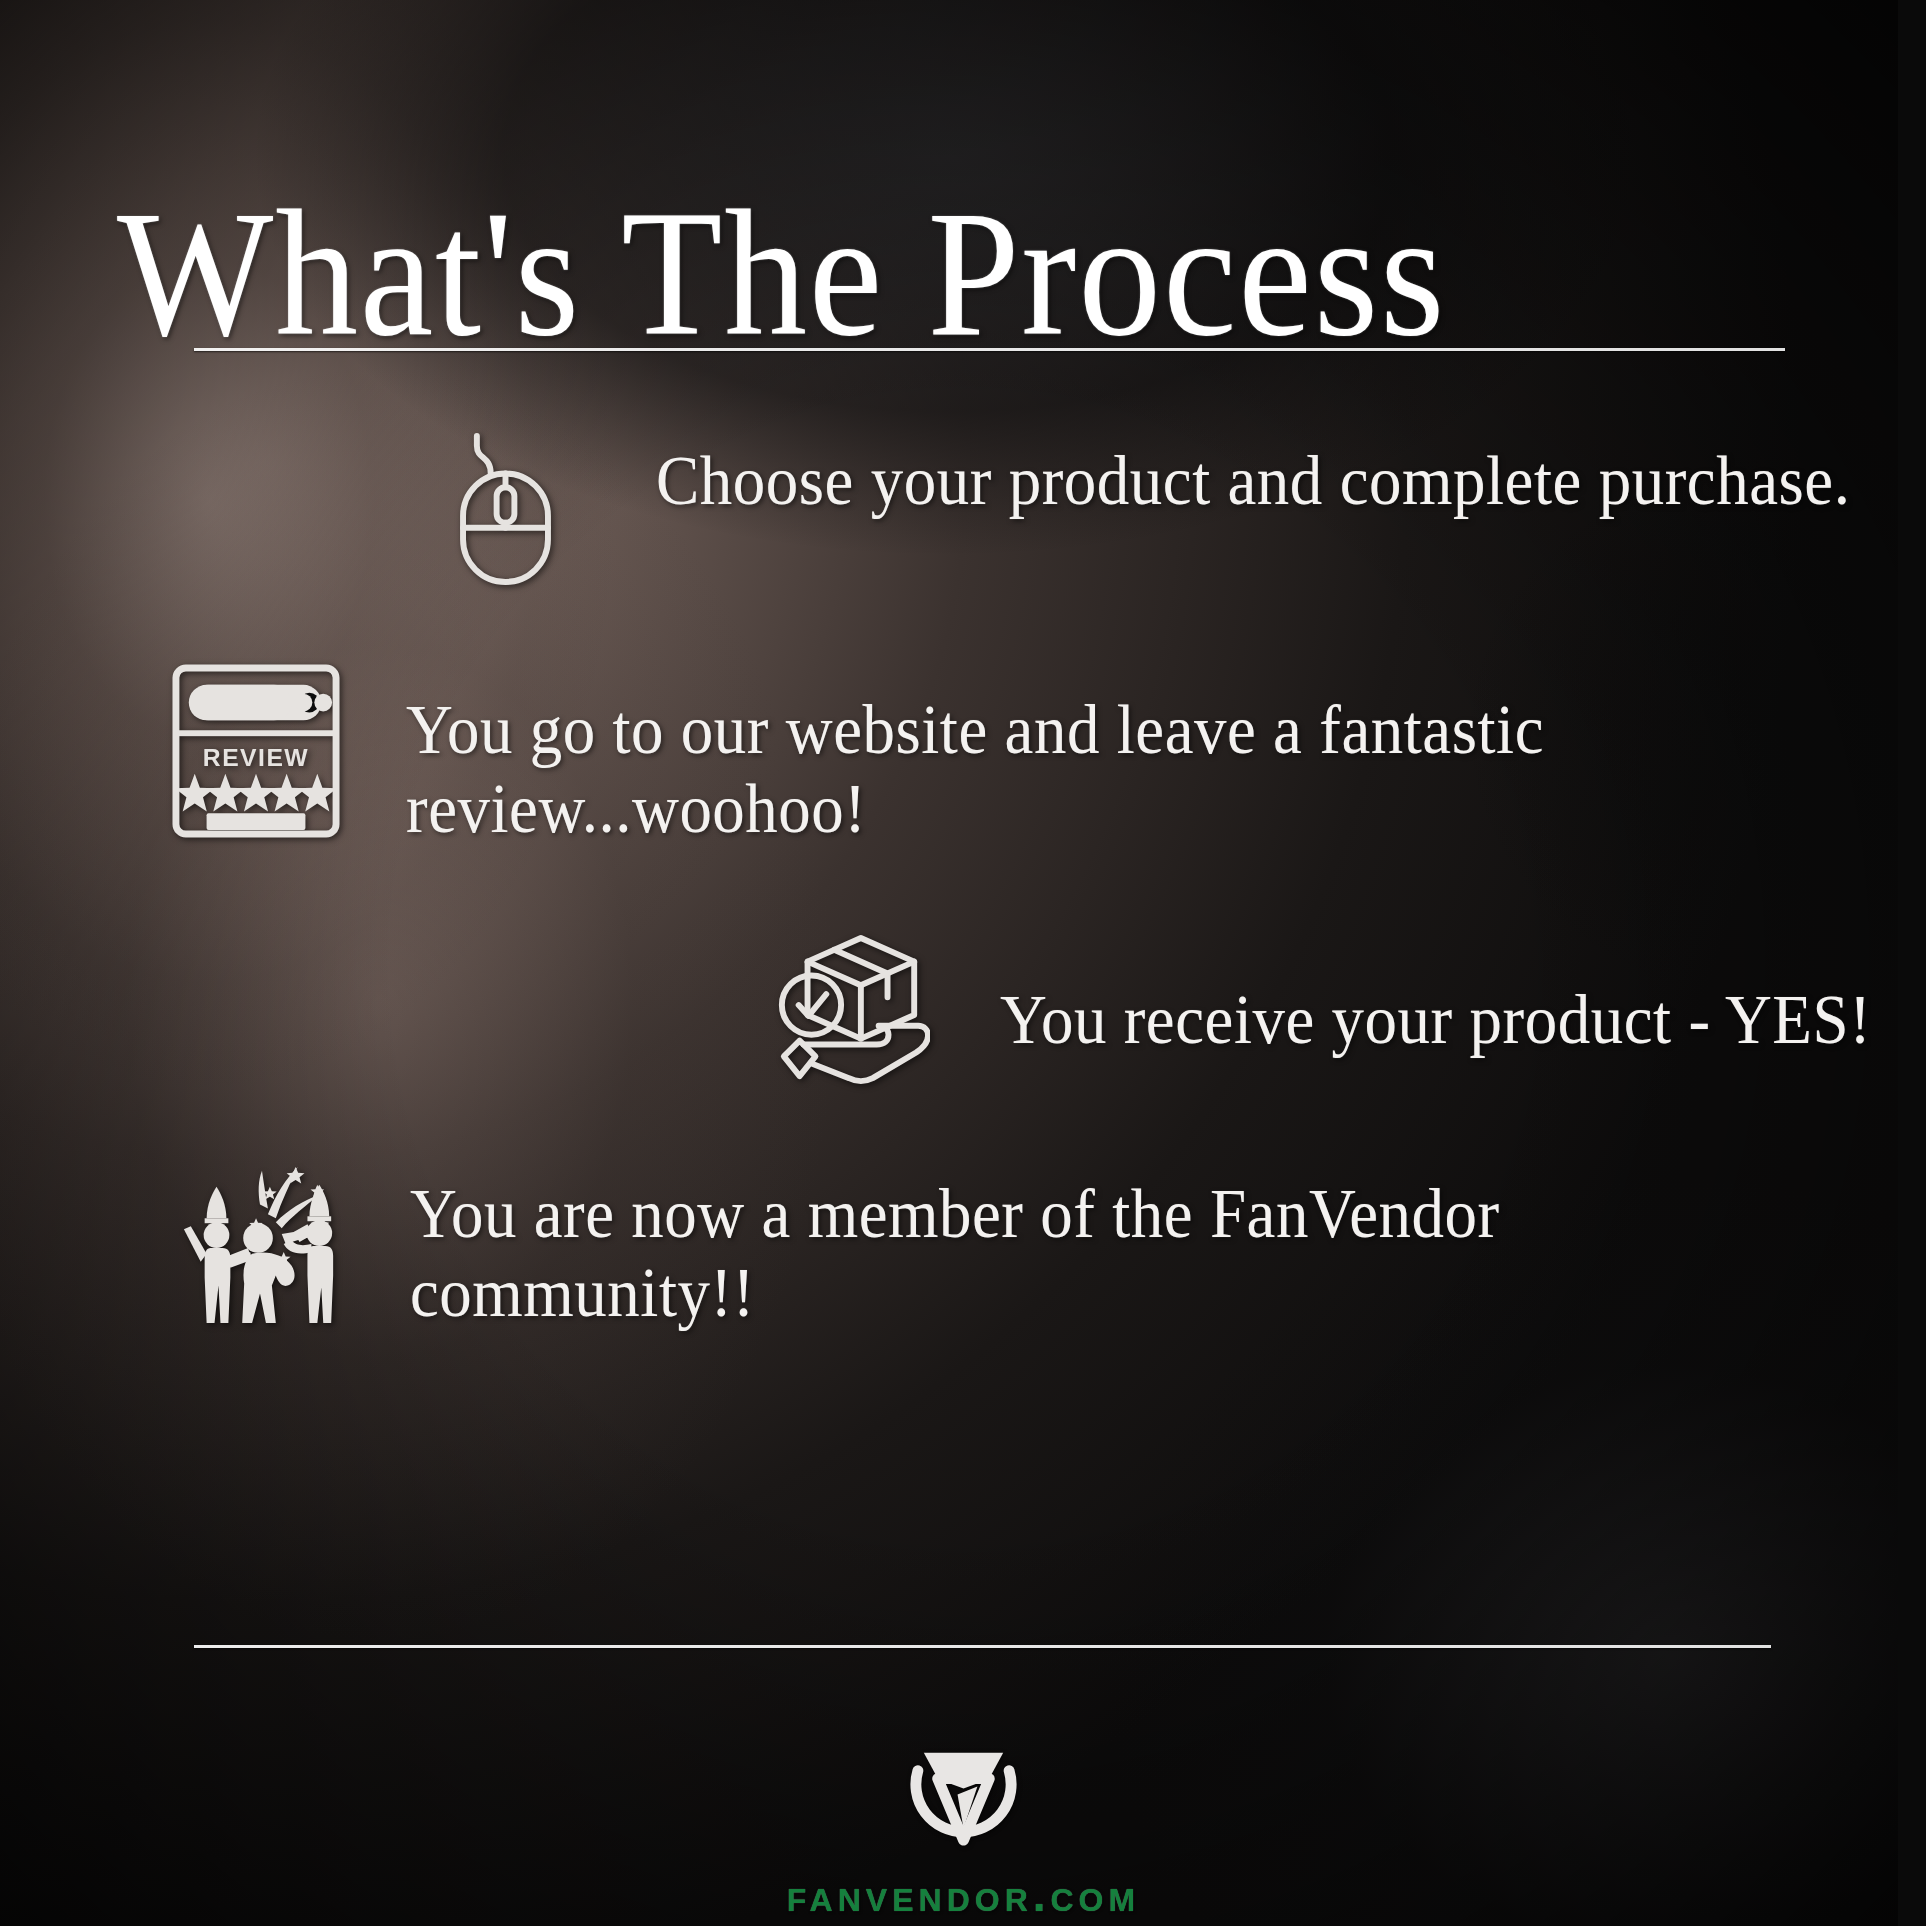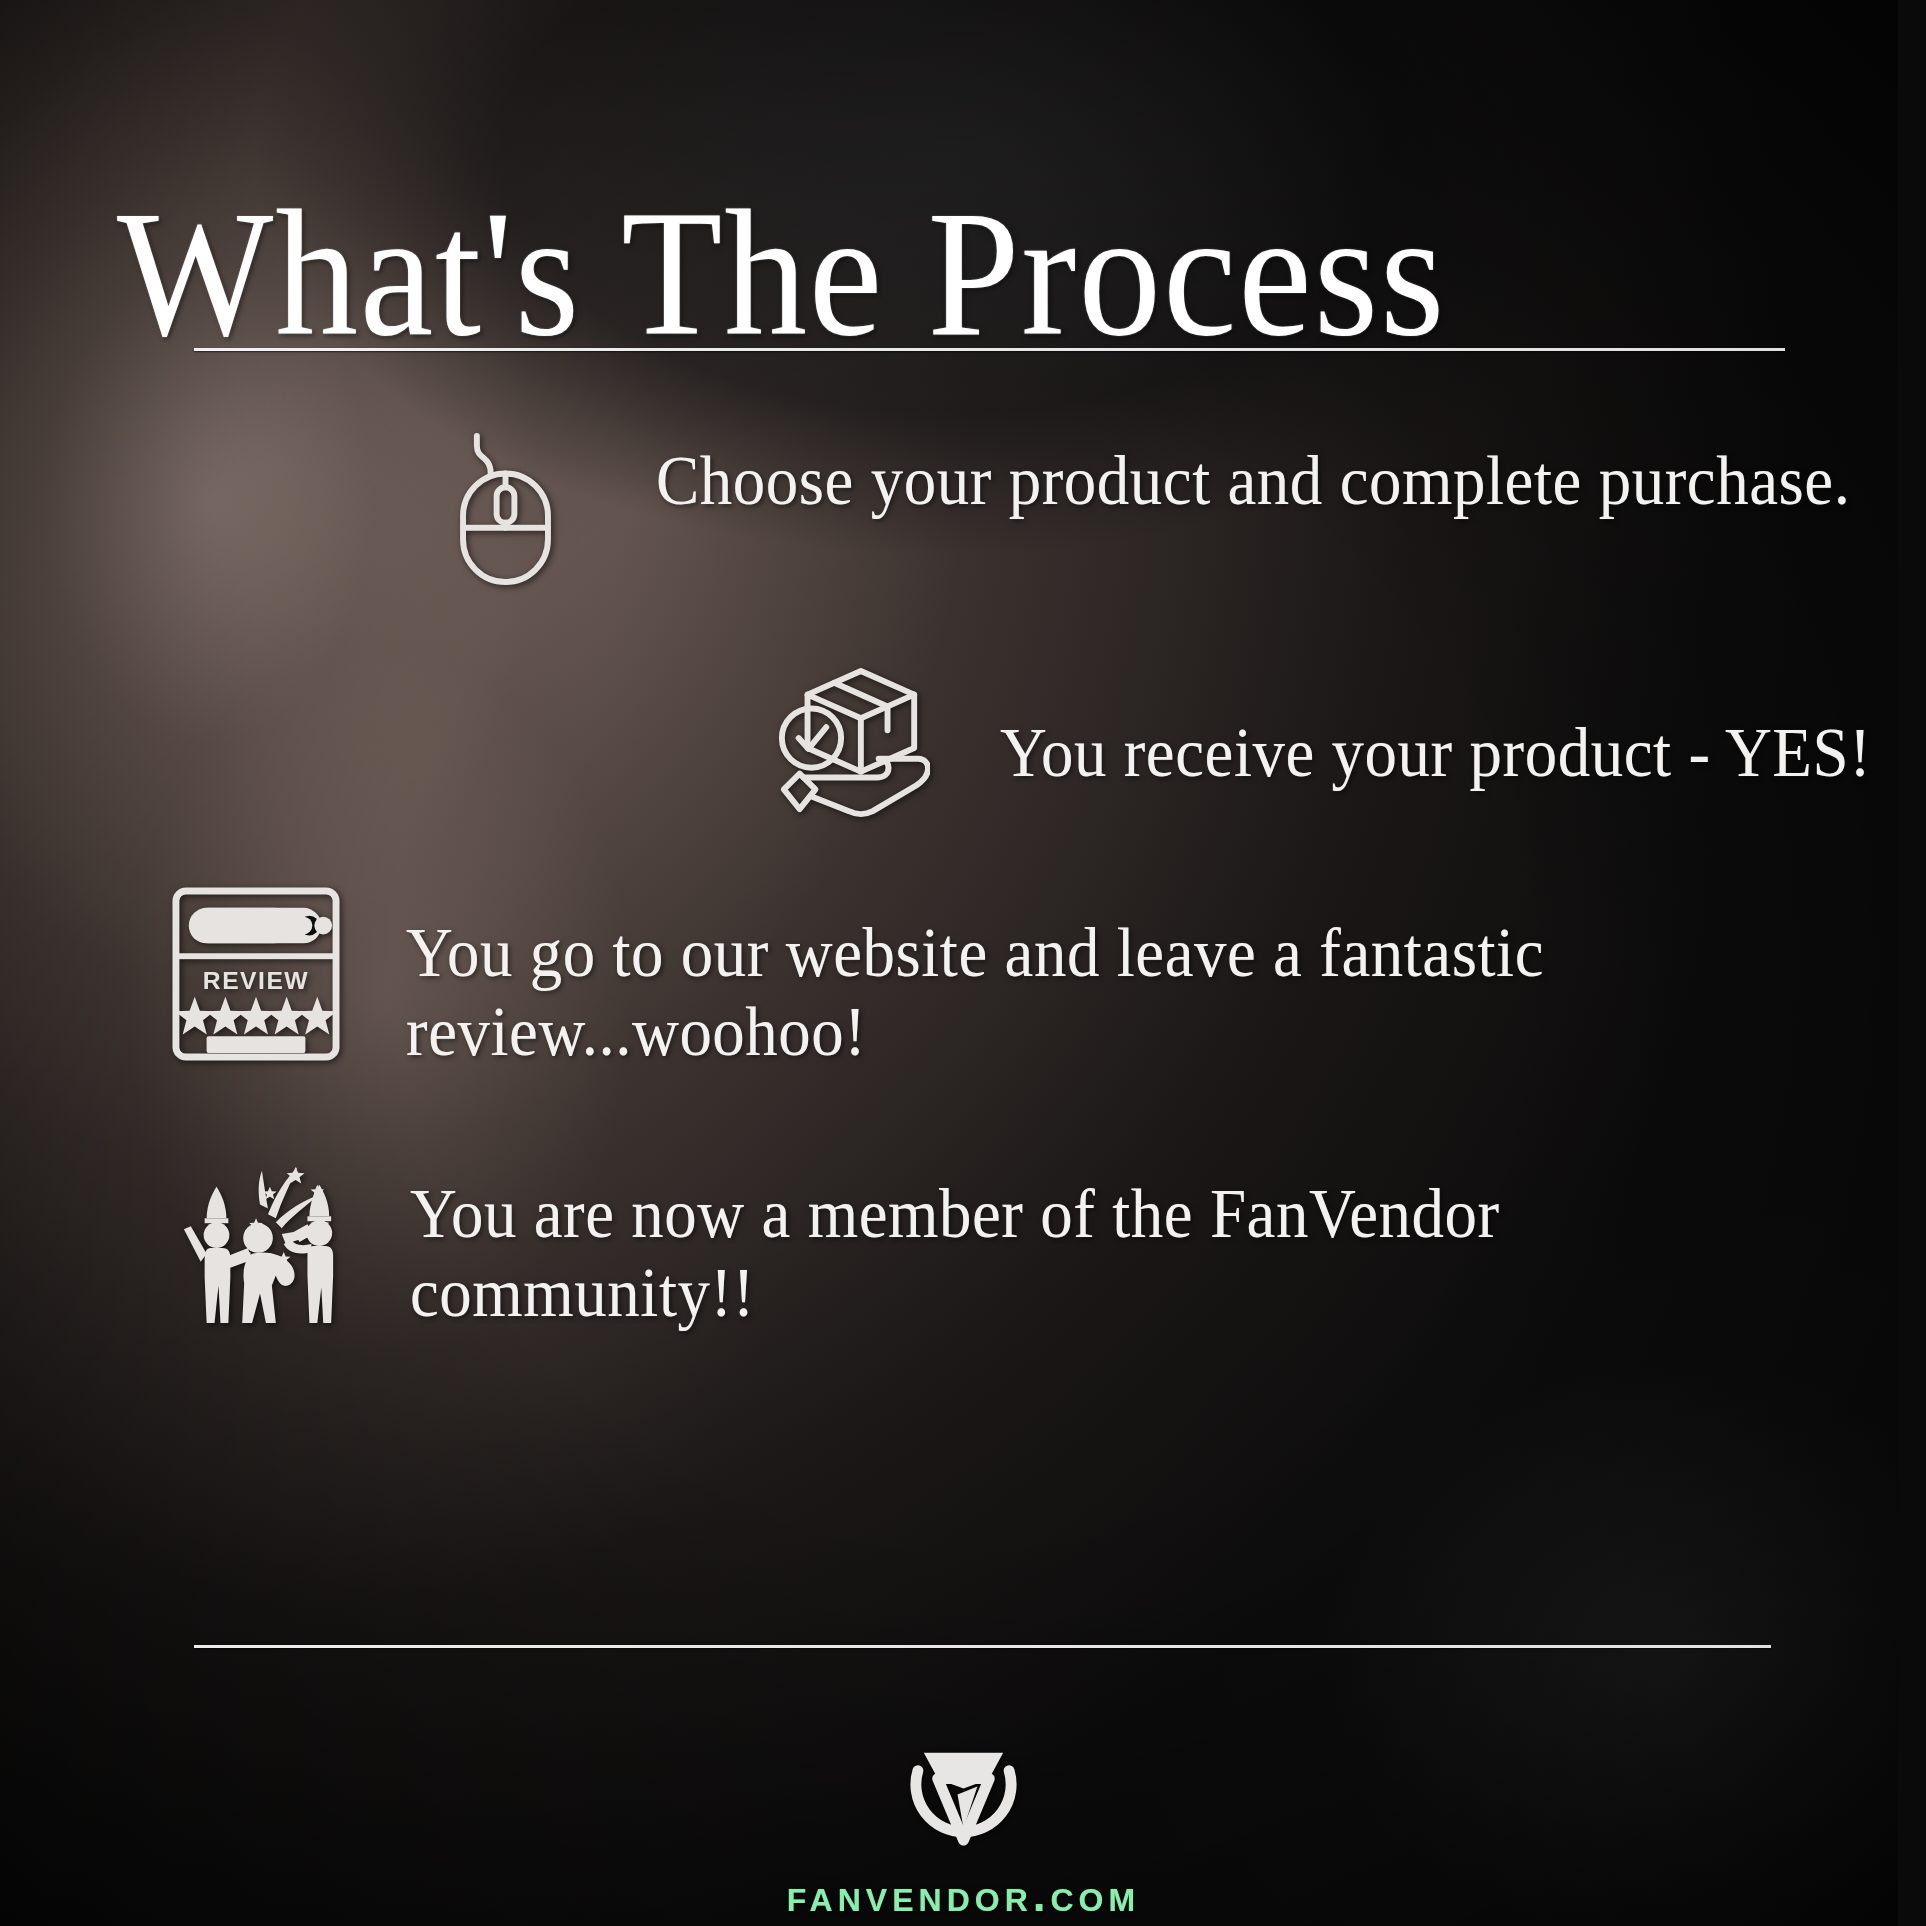--- a/index.html
+++ b/index.html
@@ -145,21 +145,21 @@
     align-items: center;
   }
   .logo-mark { width: 127px; height: 127px; }
   .logo-mark svg { display: block; filter: drop-shadow(1px 1px 2px rgba(0,0,0,0.7)); }
   .brand {
     margin-top: 10px;
     font-family: "Liberation Sans", "DejaVu Sans", sans-serif;
     font-size: 46px;
     font-weight: 700;
     letter-spacing: 5px;
-    color: #86efac;
+    color: #15803d;
     font-variant: small-caps;
     text-transform: lowercase;
     text-shadow: 0 0 1px rgba(255,255,255,0.4), 1px 1px 3px rgba(0,0,0,0.8);
   }
 </style>
 </head>
 <body>
 
 <div id="poster">
 
@@ -186,39 +186,20 @@
             <rect x="26" y="44" width="86" height="110" rx="43"></rect>
             <path d="M26 99 L112 99"></path>
             <rect x="60" y="58" width="18" height="36" rx="9"></rect>
             <path d="M69 44 L69 58"></path>
             <path d="M69 94 L69 99"></path>
           </svg>
         </div>
         <div class="step-text">Choose your product and complete purchase.</div>
       </div>
 
-
-      <div class="step step-3">
-        <div class="step-icon">
-          <svg width="160" height="158" viewBox="0 0 162 160" fill="none" stroke="#e6e3e0" stroke-width="6" stroke-linecap="round" stroke-linejoin="round">
-
-            <path d="M92 6 L146 30 L146 84 L92 108 L38 84 L38 30 Z"></path>
-            <path d="M38 30 L92 54 L146 30"></path>
-            <path d="M92 54 L92 108"></path>
-            <path d="M65 18 L119 42 L119 66"></path>
-
-            <circle cx="42" cy="74" r="30"></circle>
-            <path d="M29 74 L39 85 L57 63"></path>
-
-            <path d="M14 126 L30 110 L46 126 L30 146 Z"></path>
-            <path d="M34 114 L62 114 L108 114 C116 114 120 110 120 104 C120 99 116 95 110 95 L150 95 C156 95 160 99 160 105 C160 112 154 118 148 122 L104 148 C96 152 88 152 80 148 L44 134"></path>
-          </svg>
-        </div>
-        <div class="step-text">You receive your product - YES!</div>
-      </div>
 
       <div class="step step-4">
         <div class="step-icon">
           <svg width="170" height="176" viewBox="0 0 172 178" fill="none">
             <rect x="5" y="5" width="162" height="168" rx="10" stroke="#e6e3e0" stroke-width="7" fill="none"></rect>
             <rect x="20" y="22" width="132" height="36" rx="18" fill="#e6e3e0"></rect>
             <circle cx="140" cy="40" r="10" fill="#0d0d0d"></circle>
             <circle cx="140" cy="40" r="0" fill="none"></circle>
             <rect x="18" y="22" width="104" height="36" rx="18" fill="#e6e3e0"></rect>
             <circle cx="134" cy="40" r="9" fill="#e6e3e0"></circle>
@@ -231,20 +212,39 @@
               <path d="M86 112 L91.2 126.1 L106 126.8 L94.4 135.9 L98.2 150.3 L86 142 L73.8 150.3 L77.6 135.9 L66 126.8 L80.8 126.1 Z"></path>
               <path d="M117 112 L122.2 126.1 L137 126.8 L125.4 135.9 L129.2 150.3 L117 142 L104.8 150.3 L108.6 135.9 L97 126.8 L111.8 126.1 Z"></path>
               <path d="M148 112 L153.2 126.1 L168 126.8 L156.4 135.9 L160.2 150.3 L148 142 L135.8 150.3 L139.6 135.9 L128 126.8 L142.8 126.1 Z"></path>
             </g>
             <rect x="36" y="152" width="100" height="17" rx="2" fill="#e6e3e0"></rect>
           </svg>
         </div>
         <div class="step-text">You go to our website and leave a fantastic review...woohoo!</div>
       </div>
 
+      <div class="step step-3">
+        <div class="step-icon">
+          <svg width="160" height="158" viewBox="0 0 162 160" fill="none" stroke="#e6e3e0" stroke-width="6" stroke-linecap="round" stroke-linejoin="round">
+
+            <path d="M92 6 L146 30 L146 84 L92 108 L38 84 L38 30 Z"></path>
+            <path d="M38 30 L92 54 L146 30"></path>
+            <path d="M92 54 L92 108"></path>
+            <path d="M65 18 L119 42 L119 66"></path>
+
+            <circle cx="42" cy="74" r="30"></circle>
+            <path d="M29 74 L39 85 L57 63"></path>
+
+            <path d="M14 126 L30 110 L46 126 L30 146 Z"></path>
+            <path d="M34 114 L62 114 L108 114 C116 114 120 110 120 104 C120 99 116 95 110 95 L150 95 C156 95 160 99 160 105 C160 112 154 118 148 122 L104 148 C96 152 88 152 80 148 L44 134"></path>
+          </svg>
+        </div>
+        <div class="step-text">You receive your product - YES!</div>
+      </div>
+
       <div class="step step-5">
         <div class="step-icon">
           <svg width="174" height="170" viewBox="0 0 176 172" fill="#e6e3e0">
 
             <path d="M96 58 C104 38 114 22 126 10 C118 28 110 44 104 62 Z"></path>
             <path d="M104 66 C116 54 132 44 148 38 C134 50 120 60 110 72 Z"></path>
             <path d="M110 78 C126 74 142 74 156 78 C140 80 126 84 114 88 Z"></path>
             <path d="M88 48 C86 36 86 24 90 14 C92 28 94 40 96 52 Z"></path>
 
             <path d="M124 10 l2.6 6 6.4 .4 -5 4.1 1.7 6.3 -5.7 -3.6 -5.7 3.6 1.7 -6.3 -5 -4.1 6.4 -.4 Z"></path>

